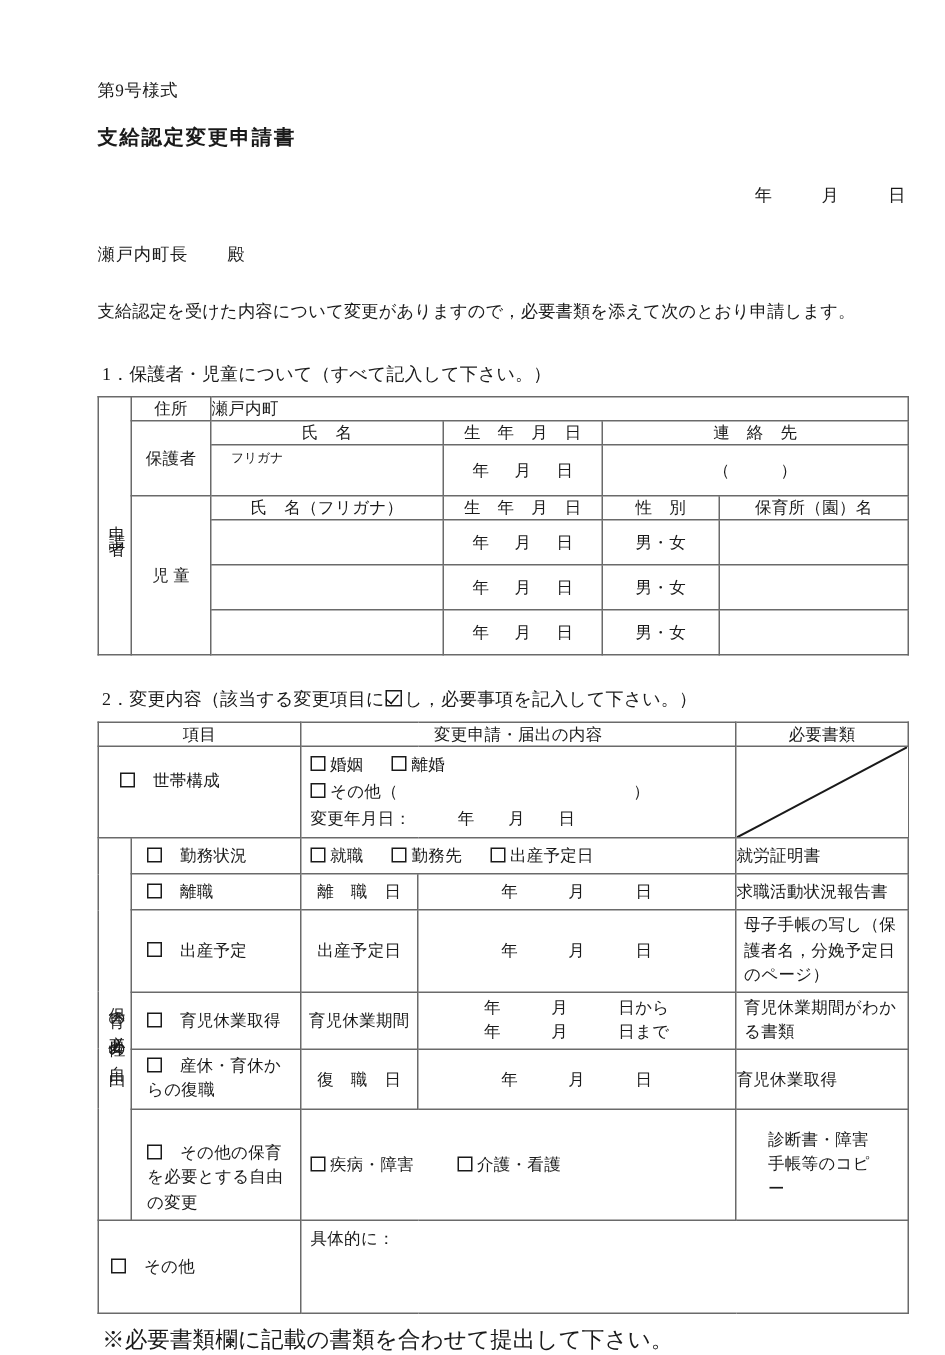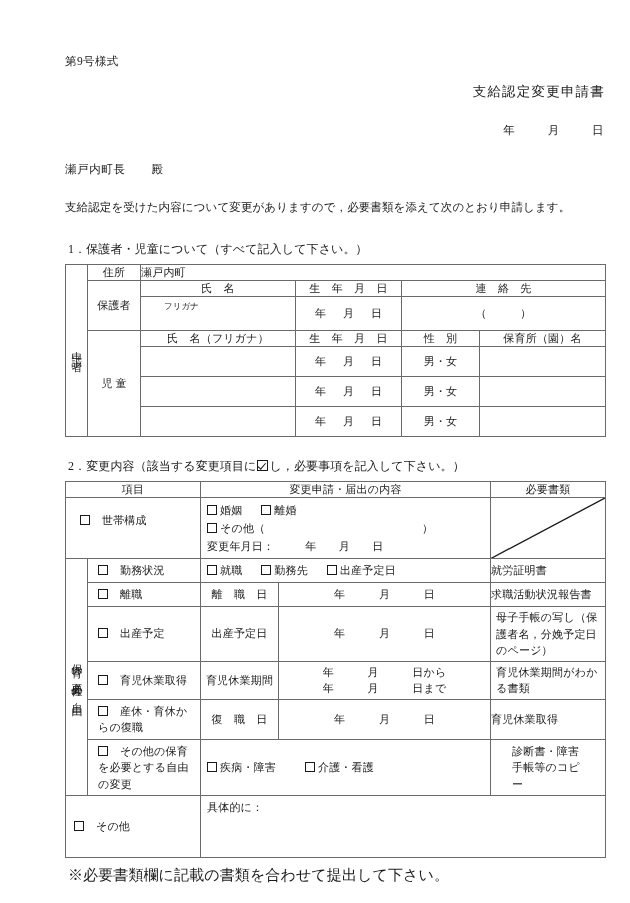--- a/index.html
+++ b/index.html
@@ -27,23 +27,23 @@
     width: 540px;
   }
 
   
   .form-code {
     font-size: 11.5px;
     letter-spacing: .4px;
     line-height: 1.2;
   }
   .doc-title {
-    text-align: right;
+    text-align: left;
     font-size: 13.5px;
-    font-weight: normal;
+    font-weight: bold;
     letter-spacing: 1.2px;
     margin-top: 14px;
   }
   .date-line {
     margin-top: 22px;
     text-align: right;
     font-size: 11.5px;
     letter-spacing: .4px;
     padding-right: 1px;
   }
@@ -199,21 +199,21 @@
           </tr>
 
           <tr>
             <td rowspan="2" class="c pad">保護者</td>
             <td class="c pad">氏　名</td>
             <td class="c pad spread3">生　年　月　日</td>
             <td colspan="2" class="c pad spread3">連　絡　先</td>
           </tr>
 
           <tr style="height:34px">
-            <td class="l" style="vertical-align:top;padding:2px 23px">
+            <td class="l" style="vertical-align:top;padding:2px 13px">
               <span class="ruby-small">フリガナ</span>
             </td>
             <td class="c pad">
               <span class="spread3">年　月　日</span>
             </td>
             <td colspan="2" class="c pad">
               <span>（　　　）</span>
             </td>
           </tr>
 
@@ -354,21 +354,21 @@
             <td class="l cell-2line" style="padding:3px 6px 3px 10px">
               <span class="cb"></span>
               <span style="margin-left:6px">産休・育休からの復職</span>
             </td>
             <td class="c pad">復　職　日</td>
             <td class="c pad">年　　　月　　　日</td>
             <td class="l pad">育児休業取得</td>
           </tr>
 
           <tr style="height:38px">
-            <td class="l cell-2line" style="padding:3px 6px 3px 10px">
+            <td class="l cell-2line" style="padding:21px 6px 3px 10px">
               <span class="cb"></span>
               <span style="margin-left:6px">その他の保育を必要とする自由の変更</span>
             </td>
             <td colspan="2" class="l" style="padding:3px 6px">
               <span class="opt opt-wide"><span class="cb"></span><span>疾病・障害</span></span>
               <span class="opt"><span class="cb"></span><span>介護・看護</span></span>
             </td>
             <td class="l cell-2line" style="padding:2px 21px">診断書・障害手帳等のコピー</td>
           </tr>
 

